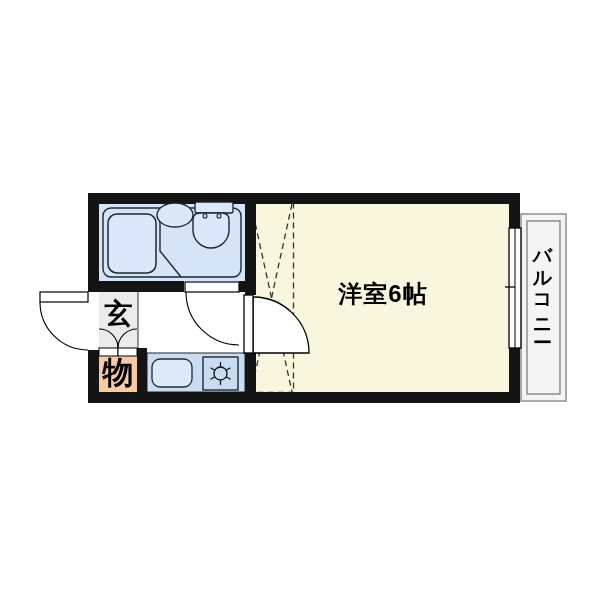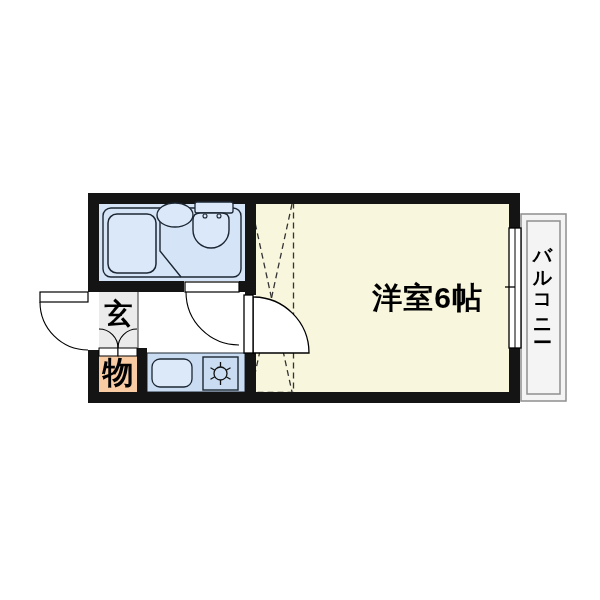--- a/index.html
+++ b/index.html
@@ -14,21 +14,21 @@
   .label{
     position:absolute;
     color:#000;
     font-weight:bold;
     text-align:center;
     line-height:1.1;
     white-space:nowrap;
   }
   .label-main{
     left:283px;top:281px;width:200px;height:36px;
-    font-size:30px;letter-spacing:1px;text-align:right;
+    font-size:24px;letter-spacing:1px;
   }
   .label-balcony{
     left:522px;top:233px;width:40px;height:160px;
     font-size:19px;font-weight:600;letter-spacing:3px;
     writing-mode:vertical-rl;text-orientation:mixed;
     display:flex;align-items:center;justify-content:flex-start;
   }
   .label-entrance{
     left:99px;top:299px;width:39px;height:32px;
     font-size:28px;

